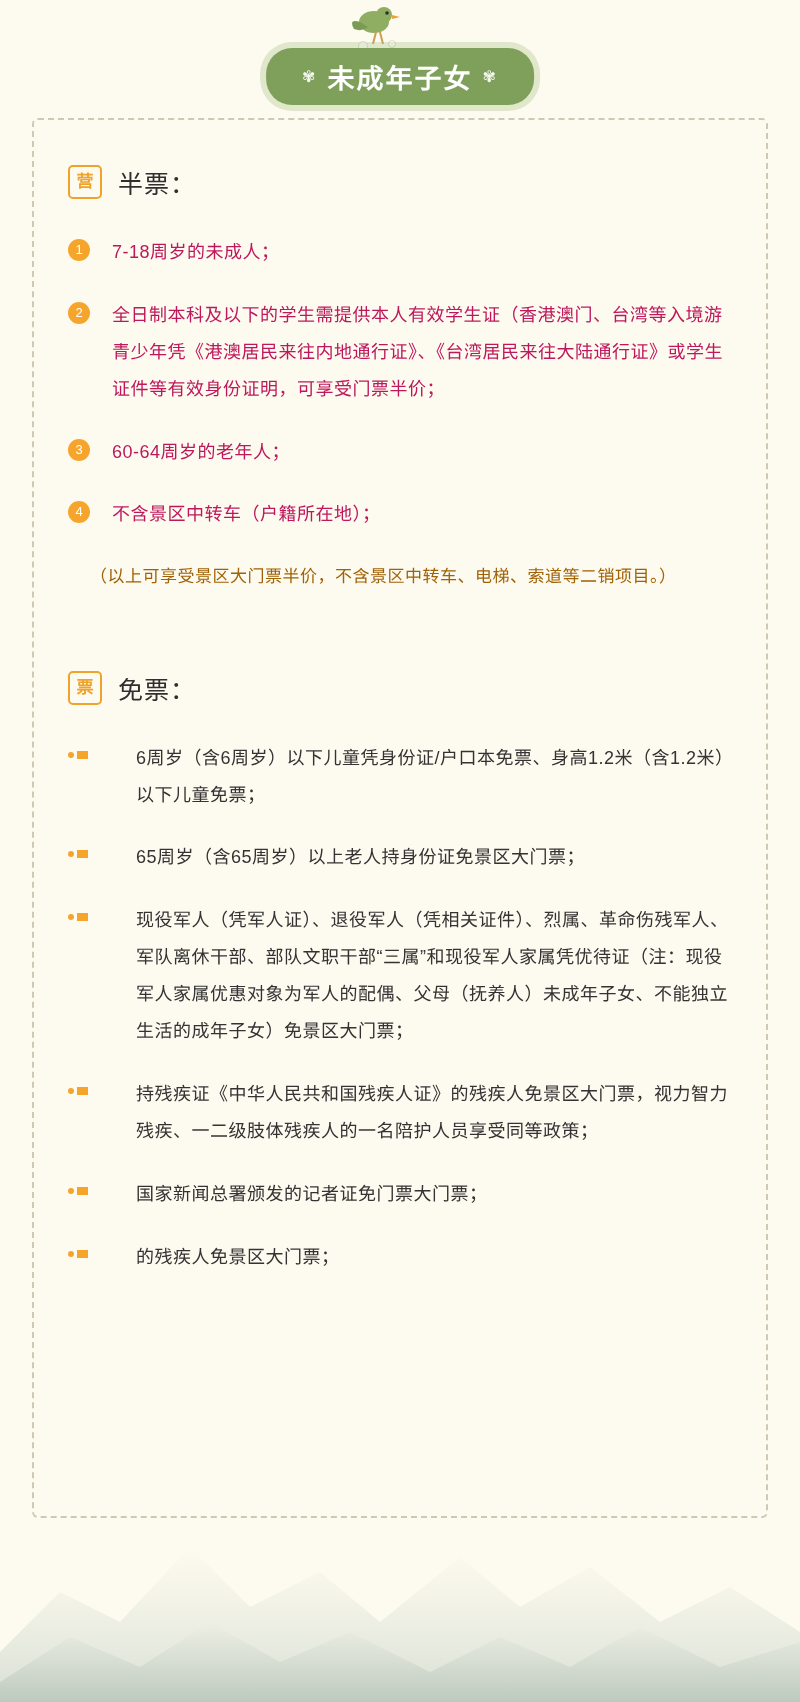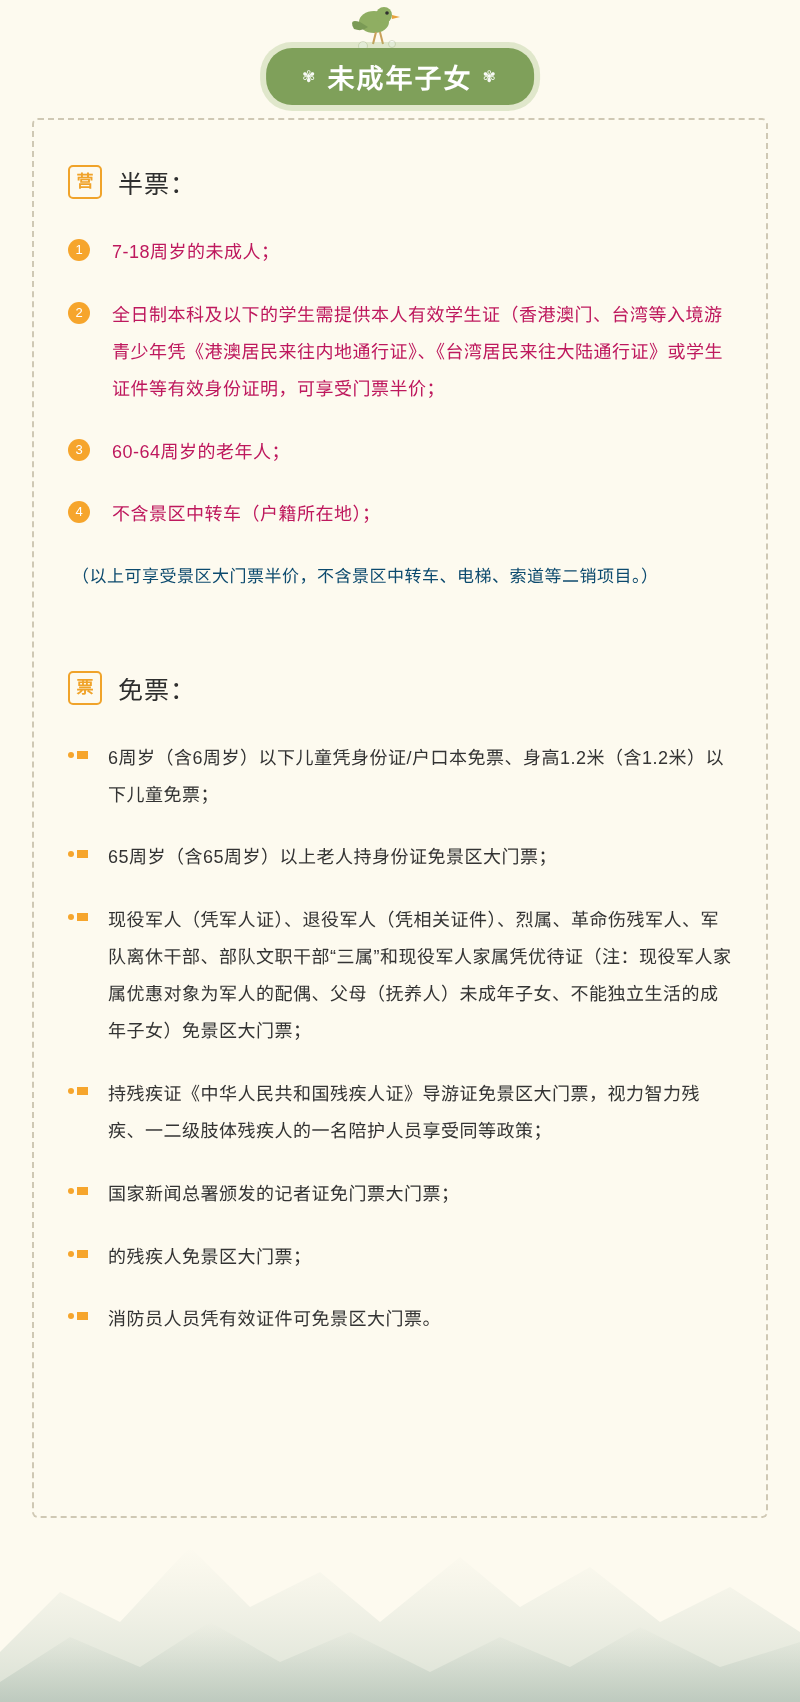--- a/index.html
+++ b/index.html
@@ -132,22 +132,22 @@
   .num-text {
     font-size: 18px;
     line-height: 2.05;
     color: #be185d;
     letter-spacing: .5px;
     flex: 1;
   }
 
   .note {
     font-size: 17px;
-    color: #0c4a6e;
-    margin: 28px 0 0 4px;
+    color: #a16207;
+    margin: 28px 0 0 22px;
     line-height: 1.9;
     letter-spacing: .5px;
   }
 
   
   .bullet-item {
     display: flex;
     align-items: flex-start;
     margin-bottom: 26px;
   }
@@ -169,20 +169,21 @@
     width: 11px;
     height: 8px;
     background: #f6a52c;
   }
   .bullet-text {
     font-size: 18px;
     line-height: 2.05;
     color: #333333;
     letter-spacing: .5px;
     flex: 1;
+    margin-left: 28px;
   }
 </style>
 </head>
 <body>
 
 <svg class="mountains" viewBox="0 0 800 380" preserveAspectRatio="none">
   <defs>
     <linearGradient id="mg" x1="0" y1="0" x2="0" y2="1">
       <stop offset="0%" stop-color="#cfd8cc" stop-opacity="0.0"></stop>
       <stop offset="100%" stop-color="#b9c6bb" stop-opacity="0.85"></stop>
@@ -267,38 +268,31 @@
           <i class="bullet-dot"></i>
           <i class="bullet-bar"></i>
         </span>
       <div class="bullet-text">现役军人（凭军人证）、退役军人（凭相关证件）、烈属、革命伤残军人、军队离休干部、部队文职干部“三属”和现役军人家属凭优待证（注：现役军人家属优惠对象为军人的配偶、父母（抚养人）未成年子女、不能独立生活的成年子女）免景区大门票；</div>
     </div>
     <div class="bullet-item">
       <span class="bullet-mark">
           <i class="bullet-dot"></i>
           <i class="bullet-bar"></i>
         </span>
-      <div class="bullet-text">持残疾证《中华人民共和国残疾人证》导游证免景区大门票，视力智力残疾、一二级肢体残疾人的一名陪护人员享受同等政策；</div>
+      <div class="bullet-text">持残疾证《中华人民共和国残疾人证》的残疾人免景区大门票，视力智力残疾、一二级肢体残疾人的一名陪护人员享受同等政策；</div>
     </div>
     <div class="bullet-item">
       <span class="bullet-mark">
           <i class="bullet-dot"></i>
           <i class="bullet-bar"></i>
         </span>
       <div class="bullet-text">国家新闻总署颁发的记者证免门票大门票；</div>
     </div>
     <div class="bullet-item">
       <span class="bullet-mark">
           <i class="bullet-dot"></i>
           <i class="bullet-bar"></i>
         </span>
       <div class="bullet-text">的残疾人免景区大门票；</div>
-    </div>
-    <div class="bullet-item">
-      <span class="bullet-mark">
-          <i class="bullet-dot"></i>
-          <i class="bullet-bar"></i>
-        </span>
-      <div class="bullet-text">消防员人员凭有效证件可免景区大门票。</div>
     </div>
 
   </div>
 </div>
 
 </body></html>

